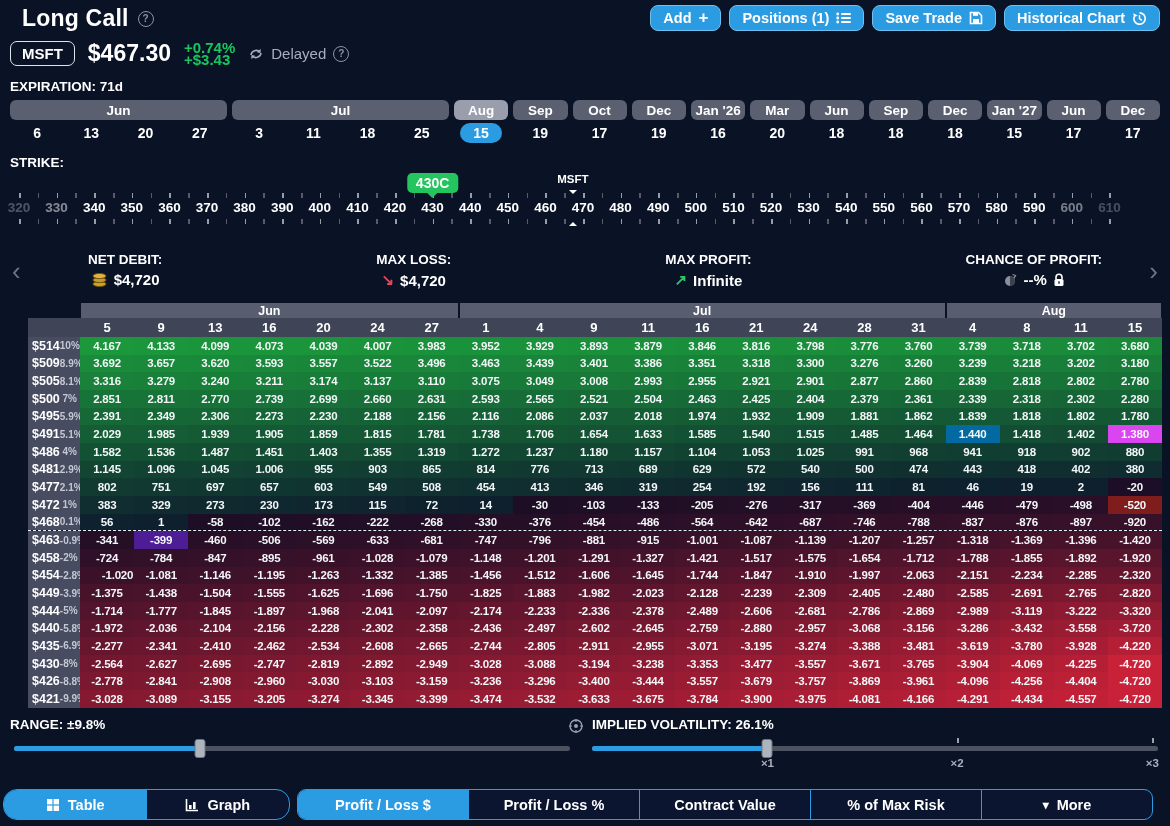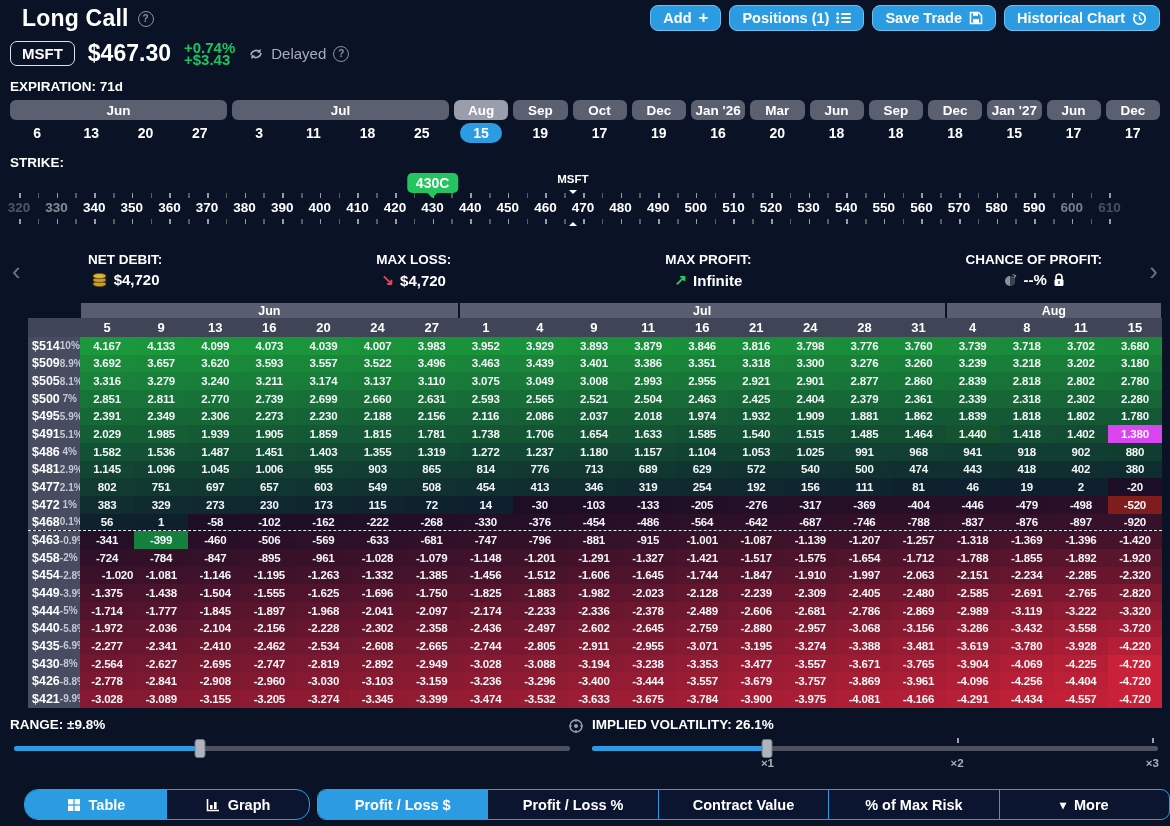--- a/index.html
+++ b/index.html
@@ -88,21 +88,21 @@
   .fill { position:absolute; left:0; top:0; height:5px; border-radius:3px; background:#2b9ce2; }
   .handle { position:absolute; top:-7px; width:11px; height:19px; background:#aeb4bd;
             border:1px solid #70757e; border-radius:3px; transform:translateX(-50%); cursor:grab; }
   .scalelbl { position:absolute; top:40px; transform:translateX(-50%); font-size:11.5px;
               color:#aab0bd; font-weight:bold; }
   .scaletick { position:absolute; top:-8px; width:1.5px; height:5px; background:#9aa1b2; }
 
   
   .footer { position:absolute; left:0; bottom:6px; width:1170px; display:flex; }
   .tabgroup { display:flex; border:1px solid #2b9ce2; border-radius:9px; overflow:hidden; height:31px; background:#0c1530; }
-  .tg1 { margin-left:24px; width:287px;border-radius:14px; }
+  .tg1 { margin-left:3px; width:287px;border-radius:14px; }
   .tg2 { margin-left:7px; width:856px; }
   .tab { flex:1; display:flex; align-items:center; justify-content:center; gap:8px;
          font-size:14.5px; font-weight:bold; color:#fff; cursor:pointer; }
   .tg2 .tab + .tab { border-left:1px solid #2b9ce2; }
   .tab.active { background:#2b9ce2; }
 
   .ic { display:inline-flex; align-items:center; }
   svg { display:block; }
 </style>
 </head>
@@ -703,21 +703,21 @@
         <div class="vcell" style="background: rgb(20, 87, 52);">1.781</div>
         <div class="vcell" style="background: rgb(20, 86, 52);">1.738</div>
         <div class="vcell" style="background: rgb(20, 85, 52);">1.706</div>
         <div class="vcell" style="background: rgb(20, 83, 52);">1.654</div>
         <div class="vcell" style="background: rgb(20, 83, 52);">1.633</div>
         <div class="vcell" style="background: rgb(19, 81, 52);">1.585</div>
         <div class="vcell" style="background: rgb(19, 80, 52);">1.540</div>
         <div class="vcell" style="background: rgb(19, 79, 52);">1.515</div>
         <div class="vcell" style="background: rgb(19, 78, 51);">1.485</div>
         <div class="vcell" style="background: rgb(19, 78, 51);">1.464</div>
-        <div class="vcell" style="background: #14532d;">1.440</div>
+        <div class="vcell" style="background: #0369a1;">1.440</div>
         <div class="vcell" style="background: rgb(19, 77, 51);">1.418</div>
         <div class="vcell" style="background: rgb(19, 76, 51);">1.402</div>
         <div class="vcell" style="background: #d946ef;">1.380</div>
       </div>
       <div class="trow drow">
         <div class="scell">
           <span class="stk">$486</span>
           <span class="pct">4%</span>
         </div>
         <div class="vcell" style="background: rgb(19, 81, 52);">1.582</div>
@@ -844,21 +844,21 @@
         <div class="vcell" style="background: rgb(53, 17, 41);">-876</div>
         <div class="vcell" style="background: rgb(54, 17, 41);">-897</div>
         <div class="vcell" style="background: rgb(54, 17, 41);">-920</div>
       </div>
       <div class="trow drow">
         <div class="scell">
           <span class="stk">$463</span>
           <span class="pct">-0.9%</span>
         </div>
         <div class="vcell" style="background: rgb(36, 15, 39);">-341</div>
-        <div class="vcell" style="background: #15803d;">-399</div>
+        <div class="vcell" style="background: #4c1d95;">-399</div>
         <div class="vcell" style="background: rgb(40, 15, 39);">-460</div>
         <div class="vcell" style="background: rgb(41, 15, 39);">-506</div>
         <div class="vcell" style="background: rgb(43, 16, 40);">-569</div>
         <div class="vcell" style="background: rgb(45, 16, 40);">-633</div>
         <div class="vcell" style="background: rgb(47, 16, 40);">-681</div>
         <div class="vcell" style="background: rgb(49, 16, 40);">-747</div>
         <div class="vcell" style="background: rgb(50, 16, 40);">-796</div>
         <div class="vcell" style="background: rgb(53, 17, 41);">-881</div>
         <div class="vcell" style="background: rgb(54, 17, 41);">-915</div>
         <div class="vcell" style="background: rgb(57, 17, 41);">-1.001</div>

